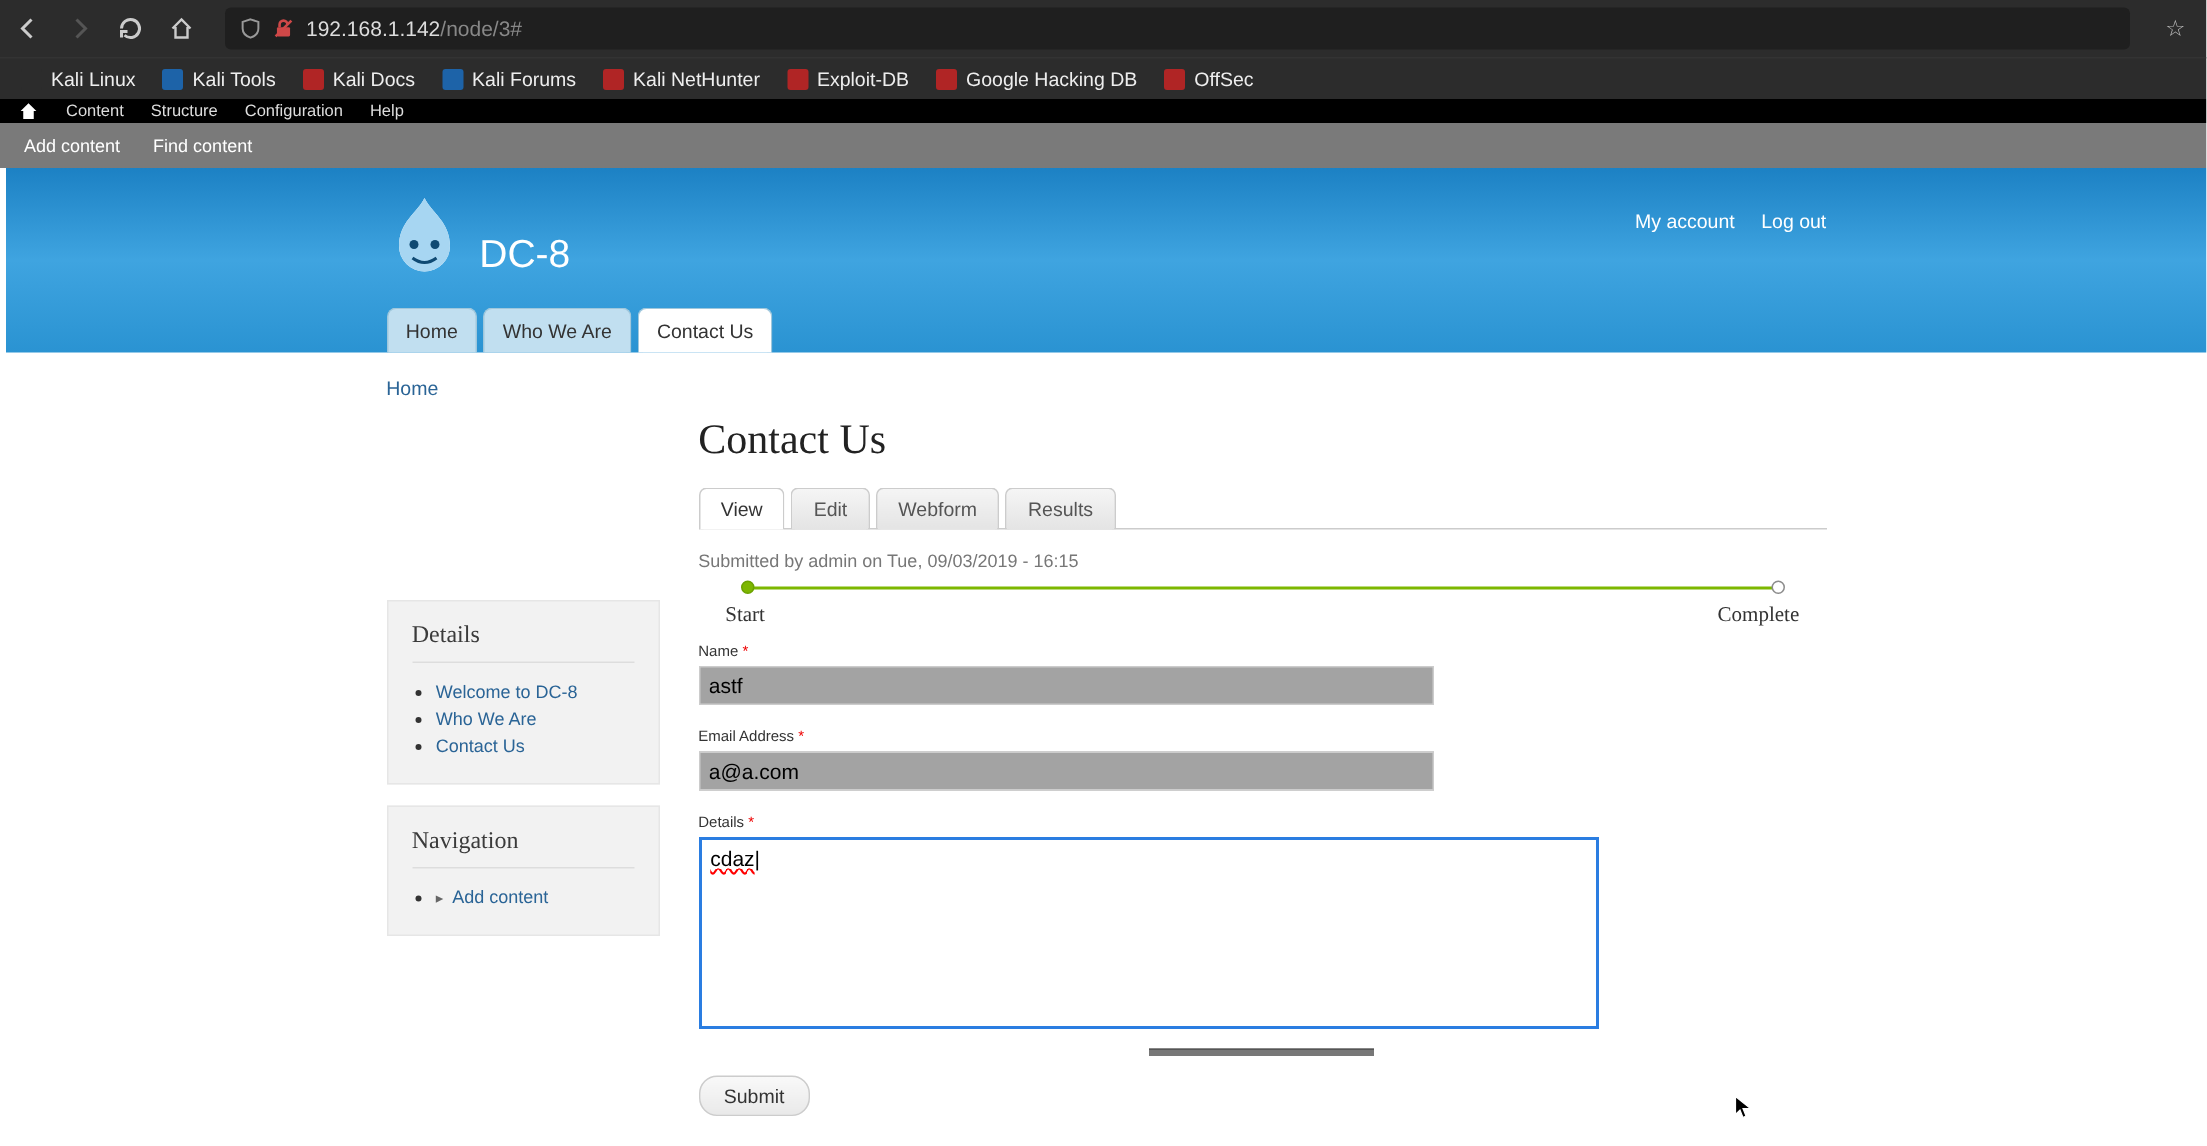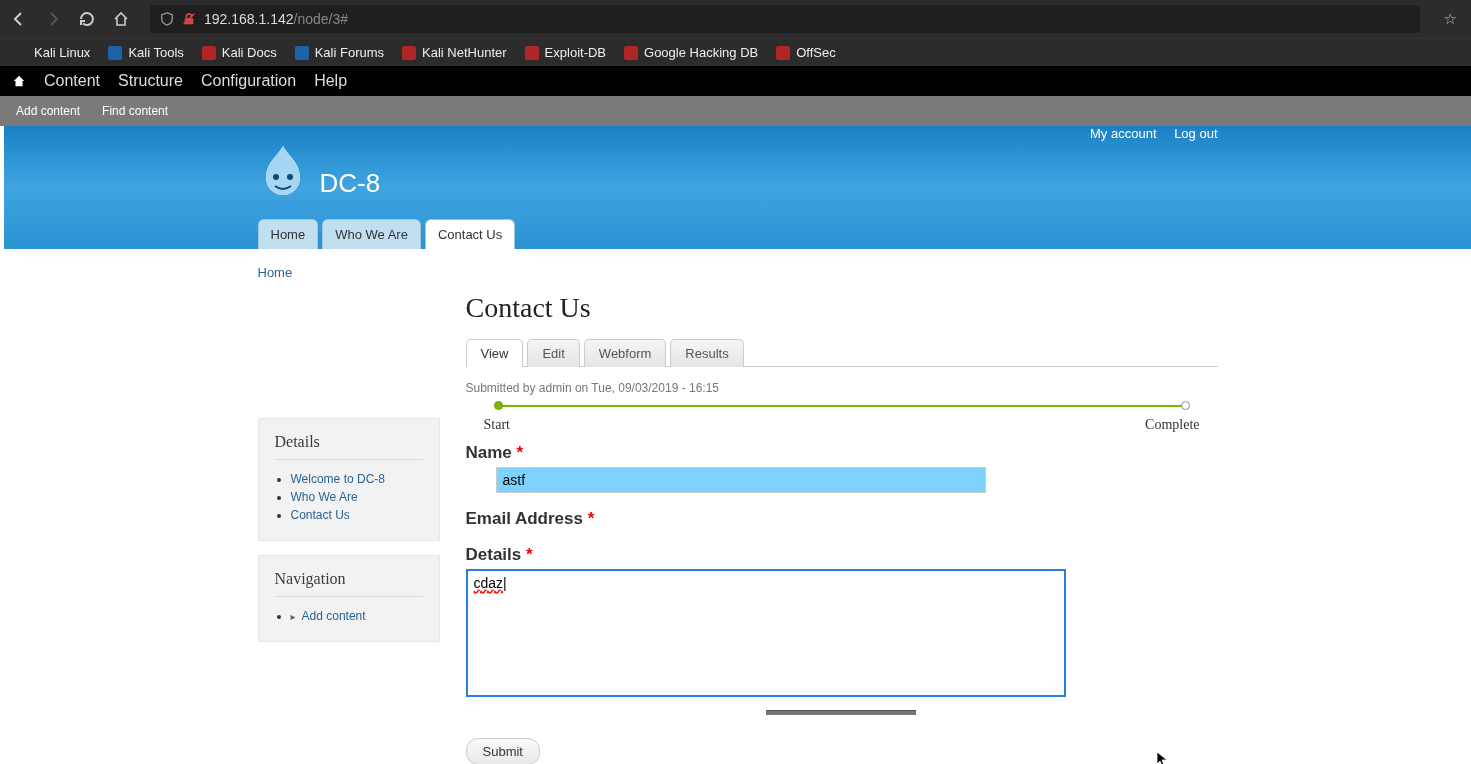--- a/index.html
+++ b/index.html
@@ -14,31 +14,31 @@
   .url-wrap .shield { color: #999; font-size: 14px; }
   .url-text { color: #ddd; font-size: 14px; }
   .url-text .dim { color: #888; }
   .star { color: #bbb; font-size: 15px; margin-left: 6px; margin-right: 6px; }
 
   .bookmark-bar { background: #2c2c2c; height: 28px; display: flex; align-items: center; gap: 18px; padding: 0 14px; border-top: 1px solid #333; }
   .bookmark-item { display: flex; align-items: center; gap: 6px; color: #eee; font-size: 13px; cursor: pointer; }
   .bm-ico { width: 14px; height: 14px; display: inline-block; border-radius: 2px; }
 
   
-  .admin-bar { background: #000; height: 30px; display: flex; align-items: center; padding: 0 12px; gap: 18px; color: #ddd; font-size: 16px; }
+  .admin-bar { background: #000; height: 16px; display: flex; align-items: center; padding: 0 12px; gap: 18px; color: #ddd; font-size: 11px; }
   .admin-bar a { color: #ddd; text-decoration: none; cursor: pointer; }
   .home-ico { width: 14px; height: 14px; display: inline-flex; align-items: center; justify-content: center; color: #fff; }
   .admin-subbar { background: #7a7a7a; height: 30px; display: flex; align-items: center; padding: 0 16px; gap: 22px; color: #fff; font-size: 12px; }
   .admin-subbar a { color: #fff; text-decoration: none; cursor: pointer; }
 
   
   .page-shell { background: #fff; padding-left: 4px; }
   .header-blue { background: linear-gradient(to bottom, #1c81c4 0%, #3fa4e0 50%, #2a93d2 100%); color: #fff; position: relative; }
   .header-inner { max-width: 960px; margin: 0 auto; position: relative; height: 123px; }
-  .user-links { position: absolute; top: 0; right: 0; font-size: 13px; }
+  .user-links { position: absolute; top: 28px; right: 0; font-size: 13px; }
   .user-links a { color: #fff; text-decoration: none; margin-left: 14px; }
   .logo-area { position: absolute; top: 18px; left: 0; display: flex; align-items: flex-end; gap: 12px; }
   .drupal-logo { width: 50px; height: 55px; }
   .site-name { font-size: 26px; font-weight: normal; color: #fff; }
   .primary-tabs { position: absolute; bottom: 0; left: 0; display: flex; gap: 4px; }
   .primary-tabs .ptab { background: #c1dff0; color: #333; font-size: 13px; border-radius: 6px 6px 0 0; padding: 7px 12px; cursor: pointer; border: 1px solid #9fc7dc; border-bottom: none; }
   .primary-tabs .ptab.active { background: #fff; }
 
   .content-wrap { max-width: 960px; margin: 0 auto; padding: 12px 0 30px; }
   .breadcrumb { font-size: 13px; padding: 4px 0 12px; }
@@ -63,27 +63,27 @@
 
   .submitted { color: #777; font-size: 12px; margin-bottom: 6px; }
   .progress-row { position: relative; margin-bottom: 6px; height: 10px; }
   .progress-line { position: absolute; top: 4px; left: 30px; right: 30px; height: 2px; background: #7db700; }
   .dot { position: absolute; width: 9px; height: 9px; border-radius: 50%; top: 0; }
   .dot.start { left: 28px; background: #7db700; border: 1px solid #6ca200; }
   .dot.end { right: 28px; background: #fff; border: 1px solid #8c8c8c; }
   .progress-labels { display: flex; justify-content: space-between; padding: 0 18px; font-size: 14px; font-family: Georgia, serif; color: #333; margin-bottom: 10px; }
 
   .form-row { margin-bottom: 16px; }
-  .form-row label { display: block; font-size: 17px; font-weight: bold; color: #333; margin-bottom: 4px; }
+  .form-row label { display: block; font-size: 10px; font-weight: normal; color: #333; margin-bottom: 4px; }
   .req { color: #e00; }
-  .txt-input { width: 490px; padding: 4px 6px; border: 1px solid #ccc; font-size: 14px; background: #7dd3fc; margin-left: 30px; }
+  .txt-input { width: 490px; padding: 4px 6px; border: 1px solid #ccc; font-size: 14px; background: #a3a3a3; }
   .txt-area { width: 600px; height: 128px; padding: 4px 6px; border: 2px solid #2a7de1; font-size: 14px; resize: both; font-family: Arial, sans-serif; }
   .spellerr { text-decoration: red wavy underline; }
 
-  .submit-btn { background: linear-gradient(#f9f9f9,#e9e9e9); border: 1px solid #ccc; border-radius: 12px; padding: 5px 16px; font-size: 13px; color: #333; cursor: pointer; margin-top: 20px; }
+  .submit-btn { background: linear-gradient(#f9f9f9,#e9e9e9); border: 1px solid #ccc; border-radius: 12px; padding: 5px 16px; font-size: 13px; color: #333; cursor: pointer; margin-top: 10px; }
   .cursor-ico { position: relative; left: 690px; top: -14px; width: 12px; height: 16px; }
   .bar-lip { height: 5px; background: #777; border-top: 1px solid #555; margin: 0 302px 0 300px; position: relative; top: -3px; }
 
   svg { display: block; }
 </style>
 </head>
 <body>
 
 <div class="browser-bar">
   <div class="nav-btn">
@@ -254,20 +254,21 @@
           <span>Complete</span>
         </div>
 
         <div class="form-row">
           <label><span>Name</span> <span class="req">*</span></label>
           <input class="txt-input" type="text" value="astf" style="">
         </div>
 
         <div class="form-row">
           <label><span>Email Address</span> <span class="req">*</span></label>
+          <input class="txt-input" type="text" value="a@a.com" style="">
         </div>
 
         <div class="form-row">
           <label><span>Details</span> <span class="req">*</span></label>
           <div class="txt-area" contenteditable="true" style=""><span class="spellerr">cdaz</span>|</div>
         </div>
         <div class="bar-lip"></div>
 
         <button class="submit-btn">Submit</button>
         <span>

